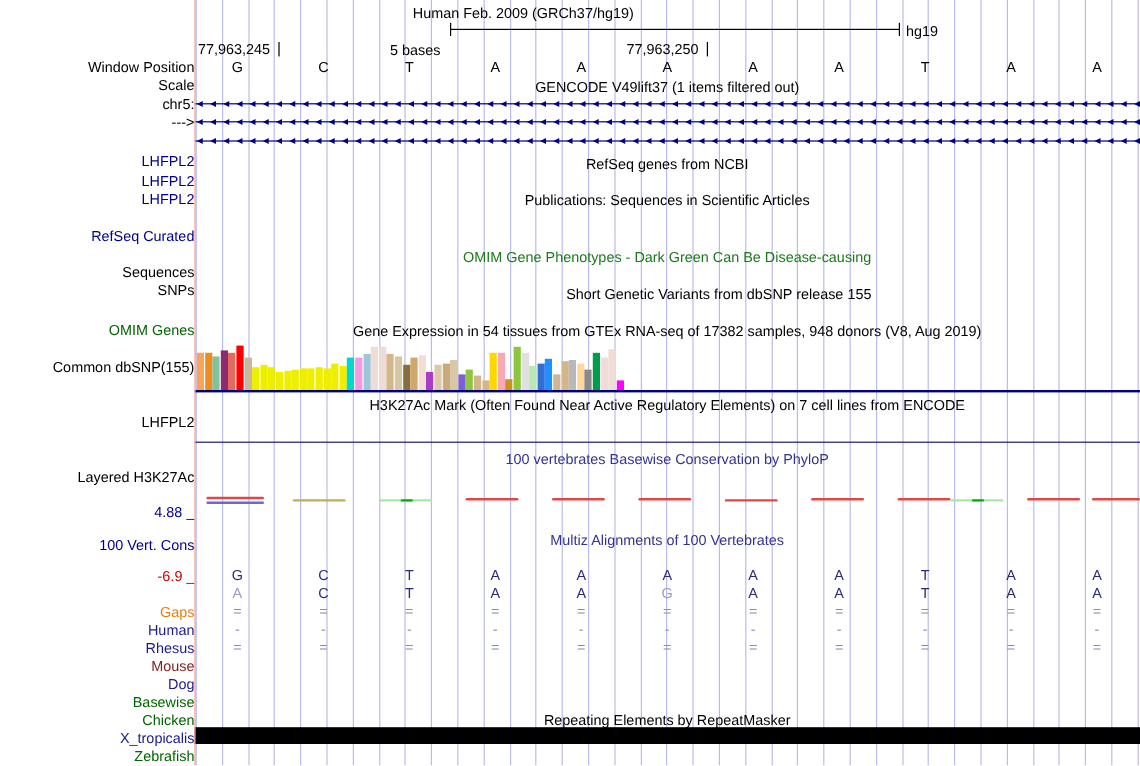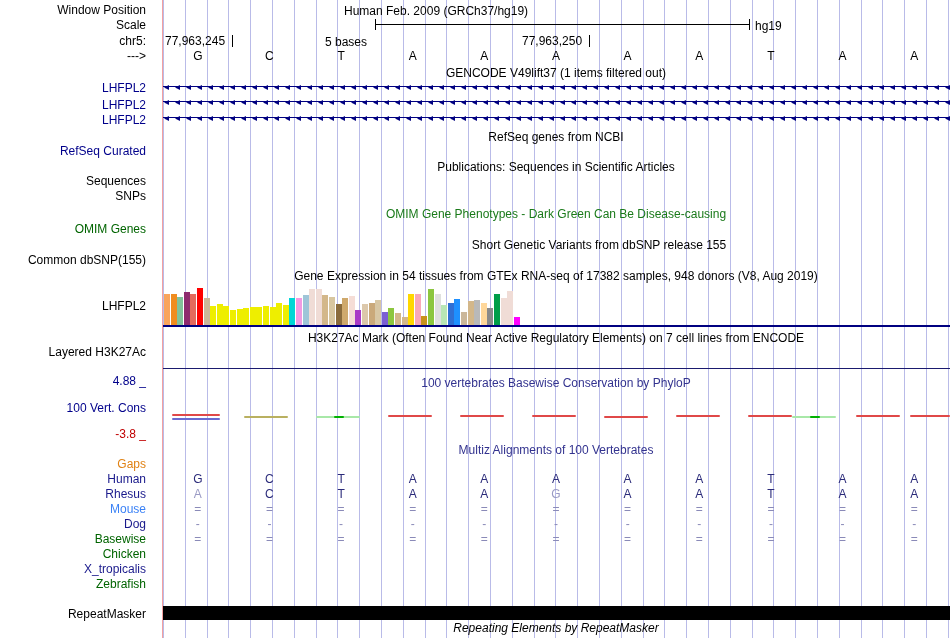--- a/index.html
+++ b/index.html
@@ -4,22 +4,22 @@
 <style>
   html,body{margin:0;padding:0;background:#fff;}
   body{
     width:950px;height:638px;position:relative;overflow:hidden;
     font-family:"Liberation Sans","DejaVu Sans",sans-serif;
     font-size:12px;color:#000;
   }
   .abs{position:absolute;}
   
   #label-col{left:0;top:0;width:162px;height:638px;}
-  .lbl{position:absolute;right:16px;text-align:right;white-space:nowrap;
-       font-size:12px;line-height:12px;}
+  .lbl{position:absolute;right:0;text-align:right;white-space:nowrap;
+       font-size:12px;line-height:12px;margin-top:46px;}
   .lbl.blue{color:#00008b;}
   .lbl.green{color:#006400;}
   .lbl.orange{color:#e08214;}
   .lbl.red{color:#c00000;}
   .lbl.black{color:#000;}
   
   #data-area{left:162px;top:0;width:788px;height:638px;overflow:hidden;}
   #grid{position:absolute;left:0;top:0;width:788px;height:638px;}
   .gridline{position:absolute;top:0;width:1px;height:638px;background:#b9bbe8;}
   #left-red{position:absolute;left:162px;top:0;width:1px;height:638px;background:#f3a0a0;z-index:3;}
@@ -78,27 +78,27 @@
   <span class="lbl blue" style="top:145px;">RefSeq Curated</span>
   <span class="lbl black" style="top:175px;">Sequences</span>
   <span class="lbl black" style="top:190px;">SNPs</span>
   <span class="lbl green" style="top:223px;">OMIM Genes</span>
   <span class="lbl black" style="top:254px;">Common dbSNP(155)</span>
   <span class="lbl black" style="top:300px;">LHFPL2</span>
   <span class="lbl black" style="top:346px;">Layered H3K27Ac</span>
 
   <span class="lbl blue" style="top:375px;">4.88 _</span>
   <span class="lbl blue" style="top:402px;">100 Vert. Cons</span>
-  <span class="lbl red" style="top:428px;">-3.8 _</span>
+  <span class="lbl red" style="top:428px;">-6.9 _</span>
 
   <span class="lbl orange" style="top:458px;">Gaps</span>
   <div id="species-labels">
       <span class="lbl" style="top: 473px; color: rgb(26, 26, 140);">Human</span>
       <span class="lbl" style="top: 488px; color: rgb(26, 26, 140);">Rhesus</span>
-      <span class="lbl" style="top: 503px; color: #3b82f6;">Mouse</span>
+      <span class="lbl" style="top: 503px; color: #7f1d1d;">Mouse</span>
       <span class="lbl" style="top: 518px; color: rgb(26, 26, 140);">Dog</span>
       <span class="lbl" style="top: 533px; color: rgb(0, 100, 0);">Basewise</span>
       <span class="lbl" style="top: 548px; color: rgb(0, 100, 0);">Chicken</span>
       <span class="lbl" style="top: 563px; color: rgb(26, 26, 140);">X_tropicalis</span>
       <span class="lbl" style="top: 578px; color: rgb(0, 100, 0);">Zebrafish</span>
     </div>
 
   <span class="lbl black" style="top:608px;">RepeatMasker</span>
 </div>
 
@@ -538,17 +538,17 @@
       <span class="alnchar aln-dd" style="left: 238.727px; top: 533px; width: 24px;">=</span>
       <span class="alnchar aln-dd" style="left: 310.364px; top: 533px; width: 24px;">=</span>
       <span class="alnchar aln-dd" style="left: 382px; top: 533px; width: 24px;">=</span>
       <span class="alnchar aln-dd" style="left: 453.636px; top: 533px; width: 24px;">=</span>
       <span class="alnchar aln-dd" style="left: 525.273px; top: 533px; width: 24px;">=</span>
       <span class="alnchar aln-dd" style="left: 596.909px; top: 533px; width: 24px;">=</span>
       <span class="alnchar aln-dd" style="left: 668.545px; top: 533px; width: 24px;">=</span>
       <span class="alnchar aln-dd" style="left: 740.182px; top: 533px; width: 24px;">=</span>
     </div>
 
-  <span class="ctitle black" style="top:622px;font-style:italic;">Repeating Elements by RepeatMasker</span>
+  <span class="ctitle black" style="top:594px;">Repeating Elements by RepeatMasker</span>
   <div id="rmbar" style="top:606px;"></div>
 </div>
 
 <div id="left-red"></div>
 
 </body></html>

